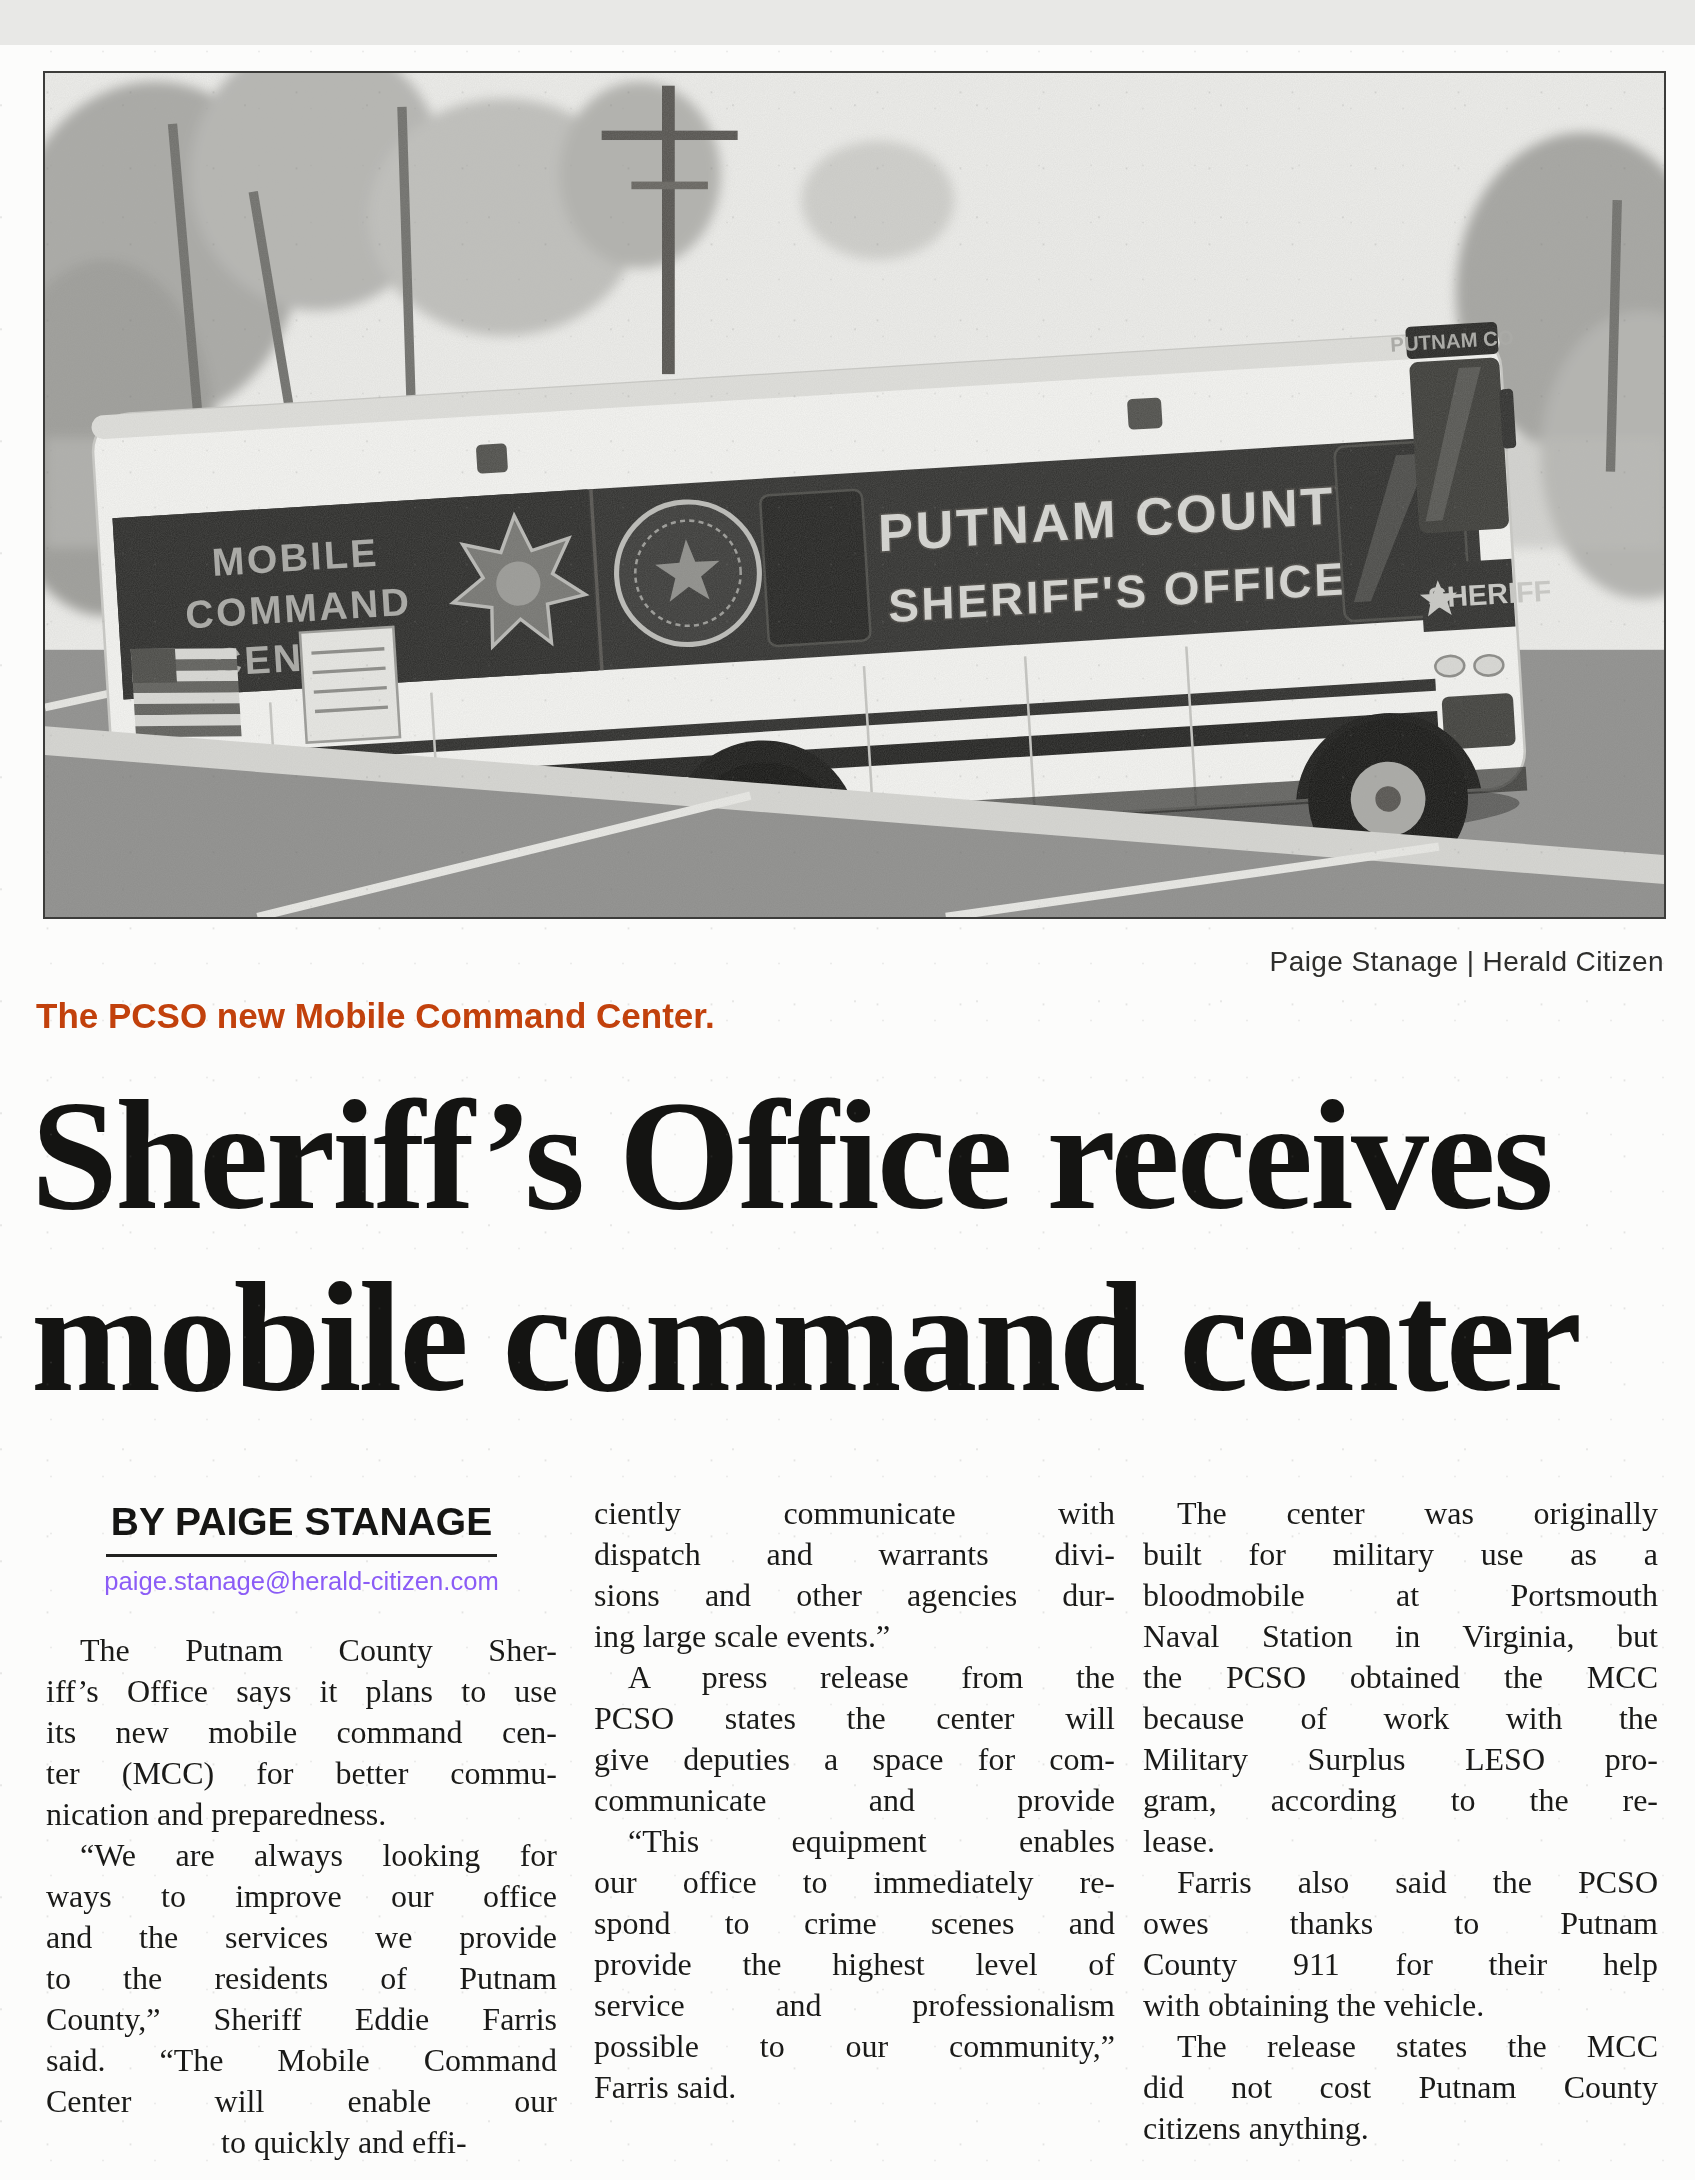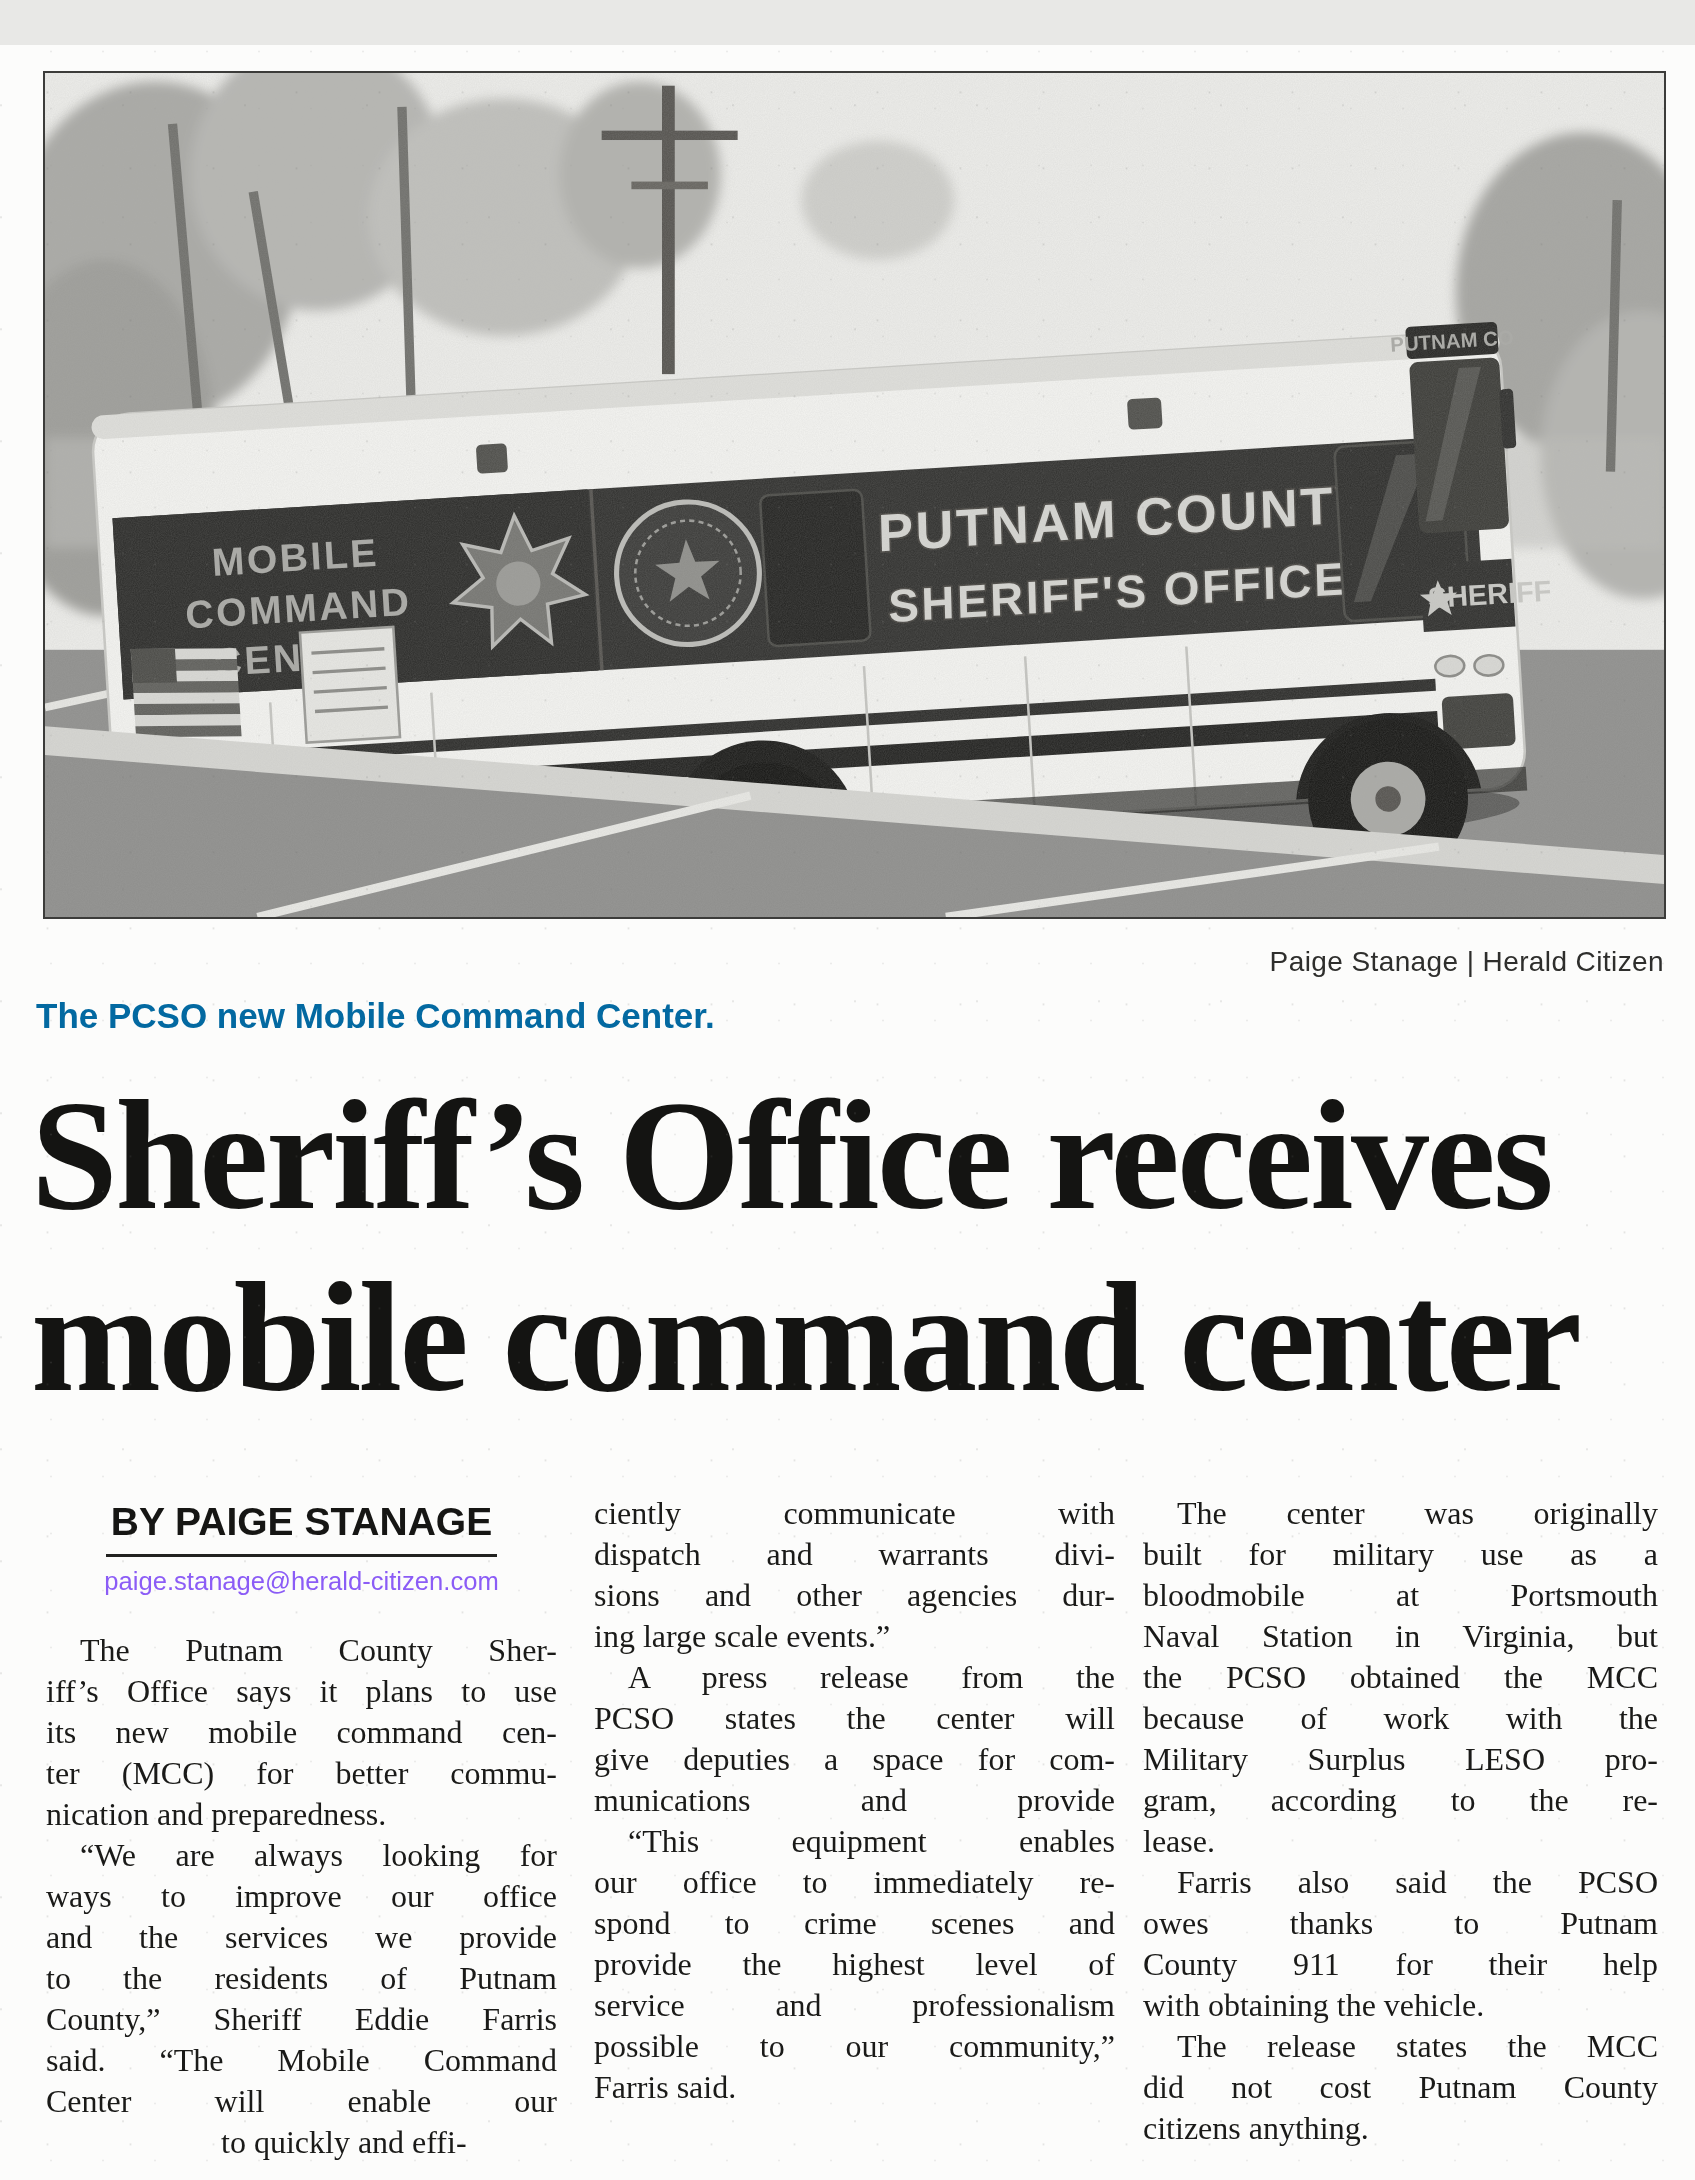--- a/index.html
+++ b/index.html
@@ -16,21 +16,21 @@
   .smudge{position:absolute;left:0;top:2155px;width:1696px;height:22px;filter:blur(2.6px);
     background:linear-gradient(90deg,rgba(110,110,108,.30),rgba(160,160,158,.10) 22%,
       rgba(120,120,118,.32) 48%,rgba(150,150,148,.08) 72%,rgba(125,125,123,.30));}
   
   .photo{position:absolute;left:43px;top:25.6px;width:1623px;height:848px;
          border:2.6px solid #3c3c3a;box-sizing:border-box;background:#ececea;}
   .photo svg{display:block;width:100%;height:100%;}
   .credit{position:absolute;top:901px;right:32px;font:28px "Liberation Sans",sans-serif;
           color:#2e2e2c;letter-spacing:0.4px;}
   .caption{position:absolute;left:36px;top:951px;font:bold 35px "Liberation Sans",sans-serif;
-           color:#0369a1;}
+           color:#c2410c;}
   .headline{position:absolute;left:31px;top:1020px;width:1652px;
             font-family:"Liberation Serif",serif;font-weight:bold;font-size:156px;
             line-height:182px;letter-spacing:-2.6px;color:#141412;}
   
   .col{position:absolute;top:1448px;}
   #col1{left:46px;width:511px;}
   #col2{left:594px;width:521px;}
   #col3{left:1143px;width:515px;}
   .byline-block{text-align:center;margin-bottom:34px;}
   .byline-name{display:inline-block;font:bold 39px/1 "Liberation Sans",sans-serif;
@@ -242,21 +242,21 @@
   </div>
   <div class="col" id="col2">
     <div>
         <div class="bl j">ciently communicate with</div>
         <div class="bl j">dispatch and warrants divi-</div>
         <div class="bl j">sions and other agencies dur-</div>
         <div class="bl">ing large scale events.”</div>
         <div class="bl ind1 j">A press release from the</div>
         <div class="bl j">PCSO states the center will</div>
         <div class="bl j">give deputies a space for com-</div>
-        <div class="bl j">munications and provide</div>
+        <div class="bl j">communicate and provide</div>
         <div class="bl ind1 j">“This equipment enables</div>
         <div class="bl j">our office to immediately re-</div>
         <div class="bl j">spond to crime scenes and</div>
         <div class="bl j">provide the highest level of</div>
         <div class="bl j">service and professionalism</div>
         <div class="bl j">possible to our community,”</div>
         <div class="bl">Farris said.</div>
       </div>
   </div>
   <div class="col" id="col3">

